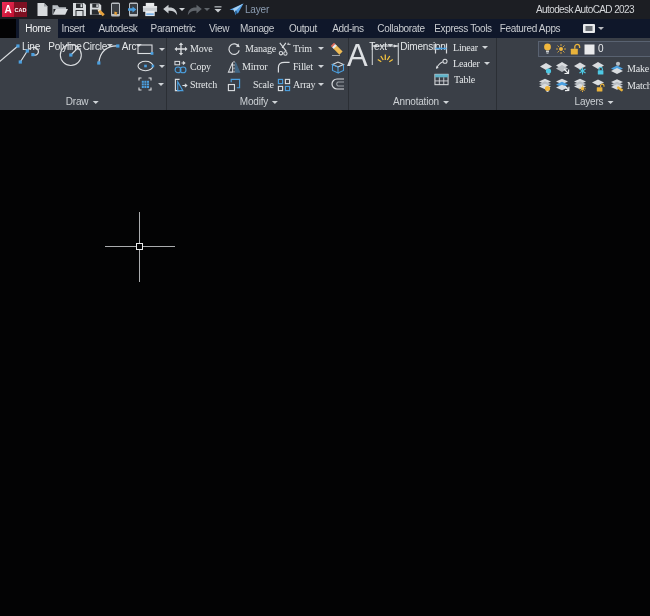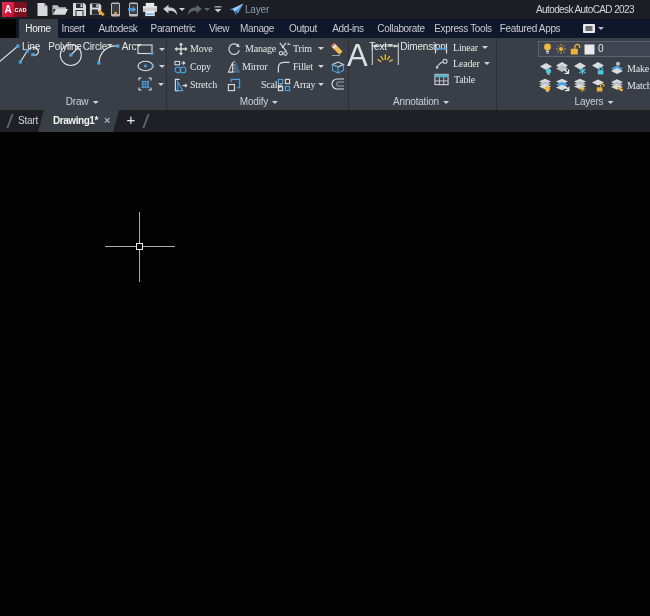--- a/index.html
+++ b/index.html
@@ -311,21 +311,21 @@
         <path d="M9 2.5 V13 H13.5 Z" fill="#4ba0e0" opacity="0.4" stroke="#4ba0e0" stroke-width="1.1"></path>
         <line x1="7.5" y1="1" x2="7.5" y2="14.5" stroke="#d9dcdf" stroke-width="1" stroke-dasharray="2 1.5"></line>
       </svg>
       <div class="lbl" style="margin-left:1px">Mirror</div>
     </div>
     <div class="rowbtn" style="left:227px; top:40px">
       <svg width="14" height="14" viewBox="0 0 15 15">
         <path d="M4.5 4.5 V1.5 H13.5 V10.5 H10.5" fill="none" stroke="#4ba0e0" stroke-width="1.2"></path>
         <rect x="1.5" y="7" width="6.5" height="6.5" fill="none" stroke="#d9dcdf" stroke-width="1.2"></rect>
       </svg>
-      <div class="lbl" style="margin-left:20px">Scale</div>
+      <div class="lbl" style="margin-left:12px">Scale</div>
     </div>
 
     <div class="rowbtn" style="left:277px; top:4px">
       <svg width="14" height="14" viewBox="0 0 15 15">
         <path d="M3 1 L10 10 M9.5 1 L5.5 6.2" stroke="#d9dcdf" stroke-width="1.2" fill="none"></path>
         <circle cx="4.2" cy="12" r="1.8" fill="none" stroke="#d9dcdf" stroke-width="1.1"></circle>
         <circle cx="9" cy="12.3" r="1.8" fill="none" stroke="#d9dcdf" stroke-width="1.1"></circle>
         <path d="M11 2.5 h3.5 M12 0.8 v1.7" stroke="#d9dcdf" stroke-width="1"></path>
       </svg>
       <div class="lbl" style="margin-left:2px">Trim</div>
@@ -567,29 +567,20 @@
       </svg>
       <div class="mklabel" style="margin-left:3px">Match Layer</div>
     </div>
 
     <div class="panel-label" style="left:594px">
       <span>Layers</span>
       <span class="caret"></span>
     </div>
   </div>
 
-  <div class="filetabs">
-    <div class="ft-slash" style="left:9px"></div>
-    <div class="ft-start">Start</div>
-    <div class="ft-active"></div>
-    <div class="ft-active-label">Drawing1*</div>
-    <div class="ft-close">×</div>
-    <div class="ft-plus">+</div>
-    <div class="ft-slash" style="left:145px"></div>
-  </div>
 
   <div class="canvas">
     <div class="ch-h"></div>
     <div class="ch-v"></div>
     <div class="pickbox"></div>
   </div>
 
 </div>
 
 </body></html>

